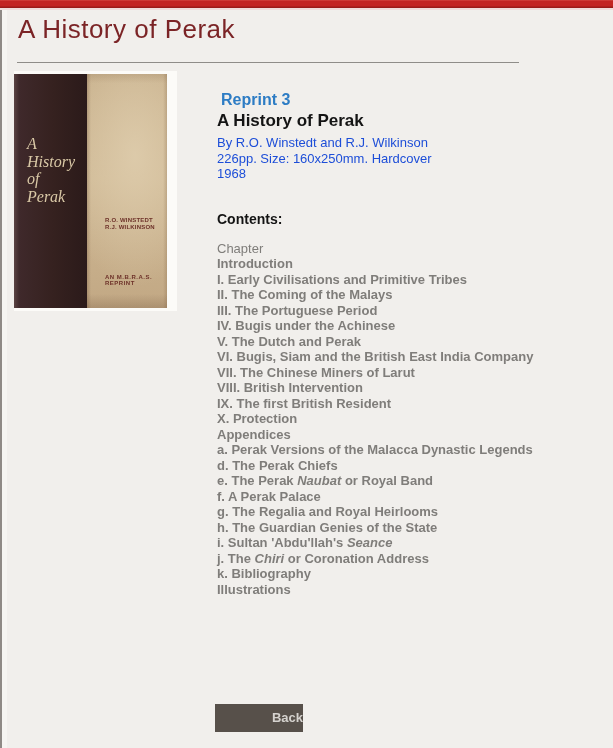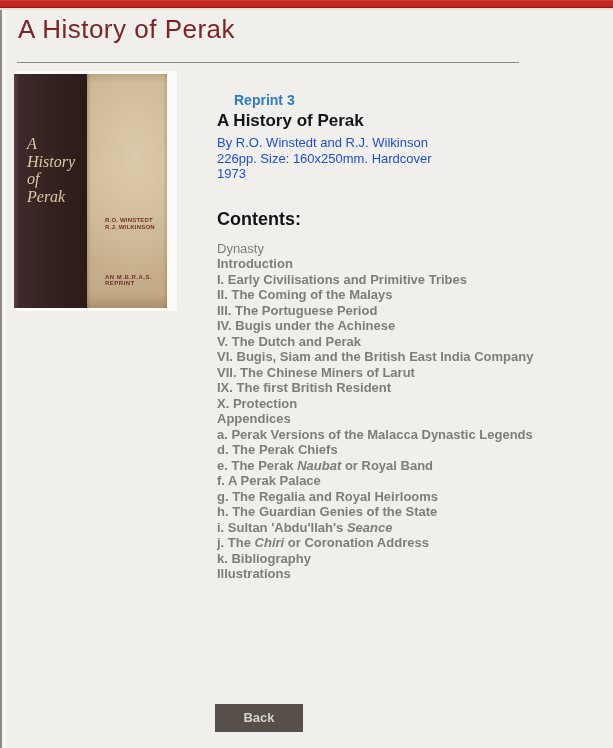--- a/index.html
+++ b/index.html
@@ -63,35 +63,35 @@
     font-size:6px;font-weight:bold;line-height:7px;
     color:#6d3129;letter-spacing:.2px;
   }
   .cover-imprint{
     position:absolute;left:18px;top:200px;z-index:2;
     font-size:6px;font-weight:bold;color:#6d3129;letter-spacing:.5px;
   }
 
   
   .main-col{position:absolute;left:217px;top:92px;width:385px;}
-  .series{font-size:14px;font-weight:bold;color:#2d7cc4;line-height:16px;margin:0 0 3px 17px;}
+  .series{font-size:16px;font-weight:bold;color:#2d7cc4;line-height:16px;margin:0 0 3px 4px;}
   .book-title{font-size:17px;font-weight:bold;color:#141414;line-height:20px;margin:0 0 4px 0;}
   .meta-line{font-size:13px;color:#1d4ed8;line-height:15.5px;}
-  .contents-heading{font-size:18px;font-weight:bold;color:#141414;line-height:22px;margin-top:26px;}
+  .contents-heading{font-size:14px;font-weight:bold;color:#141414;line-height:22px;margin-top:26px;}
   .chapter-label{margin-top:11px;}
   .toc-block{font-weight:bold;}
   .toc-line{font-size:13px;color:#7f7d7a;line-height:15.5px;}
   .toc-line i{font-style:italic;}
 
   
   .back-button{
     position:absolute;left:215px;top:704px;width:88px;height:28px;
     background:#57504a;border:none;cursor:pointer;
     color:#d5d2ce;font-family:"Liberation Sans",sans-serif;
-    font-size:13px;font-weight:bold;text-align:center;line-height:28px;
+    font-size:13px;font-weight:bold;text-align:right;line-height:28px;
     padding:0;
   }
 </style>
 </head>
 <body>
 
 <div class="canvas">
 
   <div class="top-bar"></div>
   <div class="top-bar-under"></div>
@@ -119,34 +119,35 @@
         <div class="cover-imprint">AN M.B.R.A.S. REPRINT</div>
       </div>
     </div>
   </div>
 
   <div class="main-col">
     <div class="series">Reprint 3</div>
     <div class="book-title">A History of Perak</div>
     <div class="meta-line">By R.O. Winstedt and R.J. Wilkinson</div>
     <div class="meta-line">226pp. Size: 160x250mm. Hardcover</div>
-    <div class="meta-line">1973</div>
+    <div class="meta-line">1968</div>
 
     <div class="contents-heading">Contents:</div>
-    <div class="toc-line chapter-label">Dynasty</div>
+    <div class="toc-line chapter-label">Chapter</div>
 
     <div class="toc-block">
         <div class="toc-line">Introduction</div>
         <div class="toc-line">I. Early Civilisations and Primitive Tribes</div>
         <div class="toc-line">II. The Coming of the Malays</div>
         <div class="toc-line">III. The Portuguese Period</div>
         <div class="toc-line">IV. Bugis under the Achinese</div>
         <div class="toc-line">V. The Dutch and Perak</div>
         <div class="toc-line">VI. Bugis, Siam and the British East India Company</div>
         <div class="toc-line">VII. The Chinese Miners of Larut</div>
+        <div class="toc-line">VIII. British Intervention</div>
         <div class="toc-line">IX. The first British Resident</div>
         <div class="toc-line">X. Protection</div>
       </div>
 
     <div class="toc-block">
       <div class="toc-line">Appendices</div>
       <div>
           <div class="toc-line">a. Perak Versions of the Malacca Dynastic Legends</div>
           <div class="toc-line">d. The Perak Chiefs</div>
           <div class="toc-line">e. The Perak <i>Naubat</i> or Royal Band</div>

